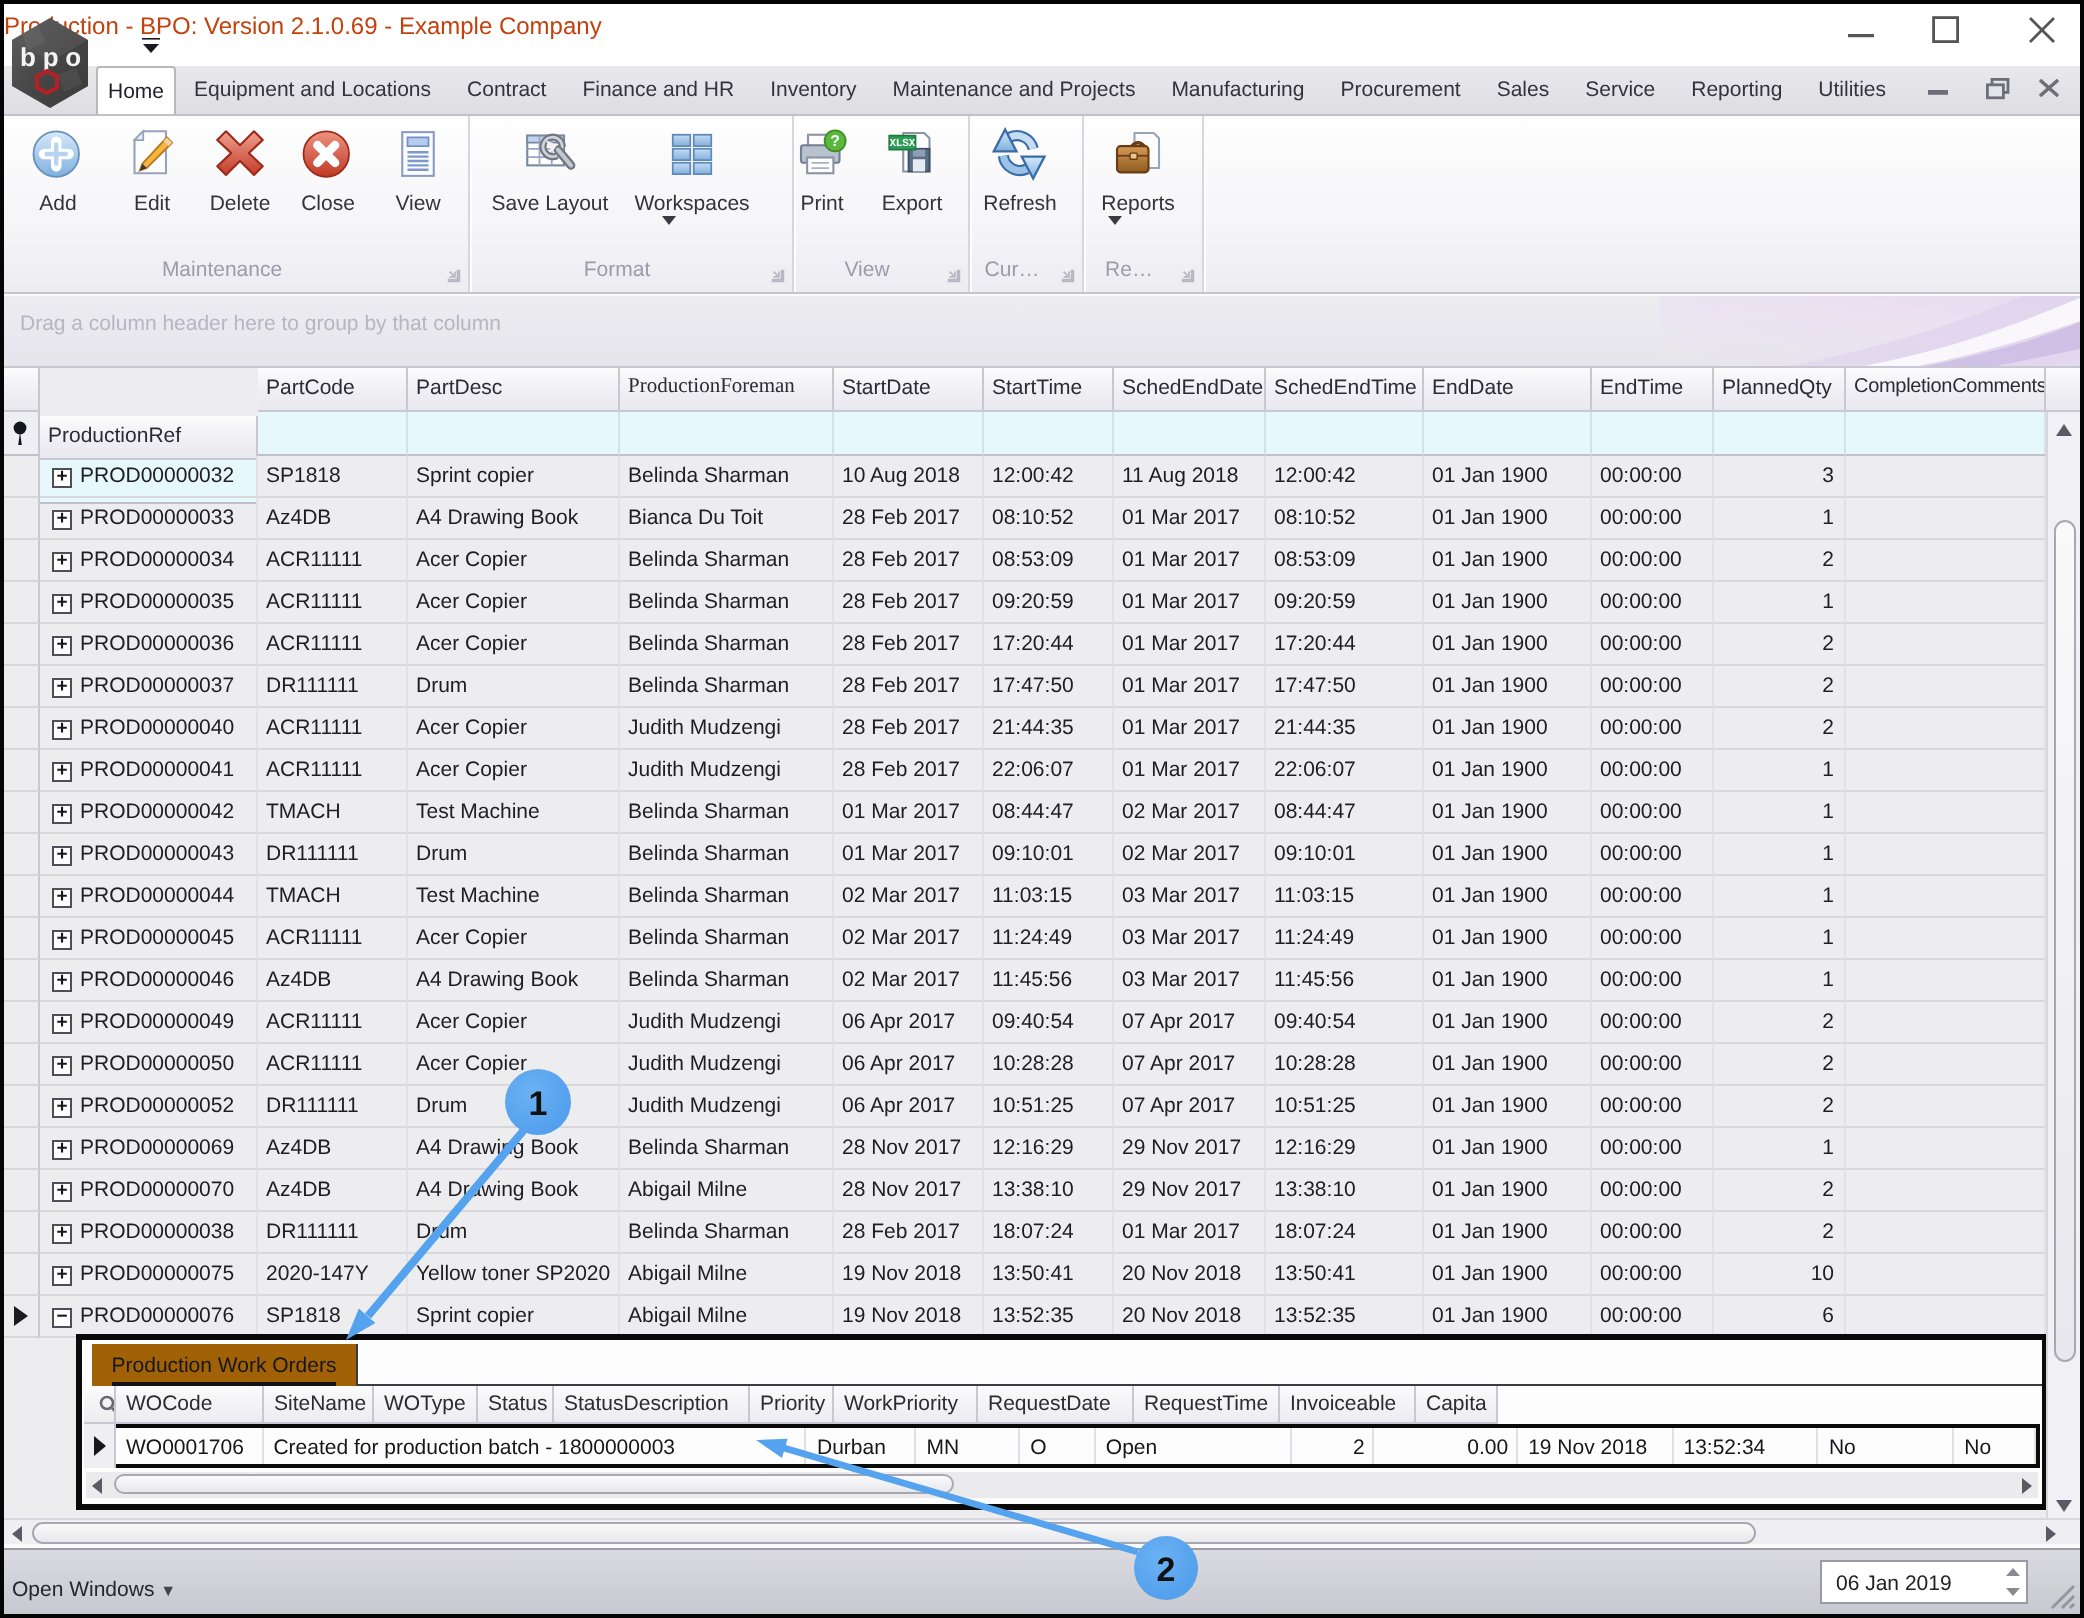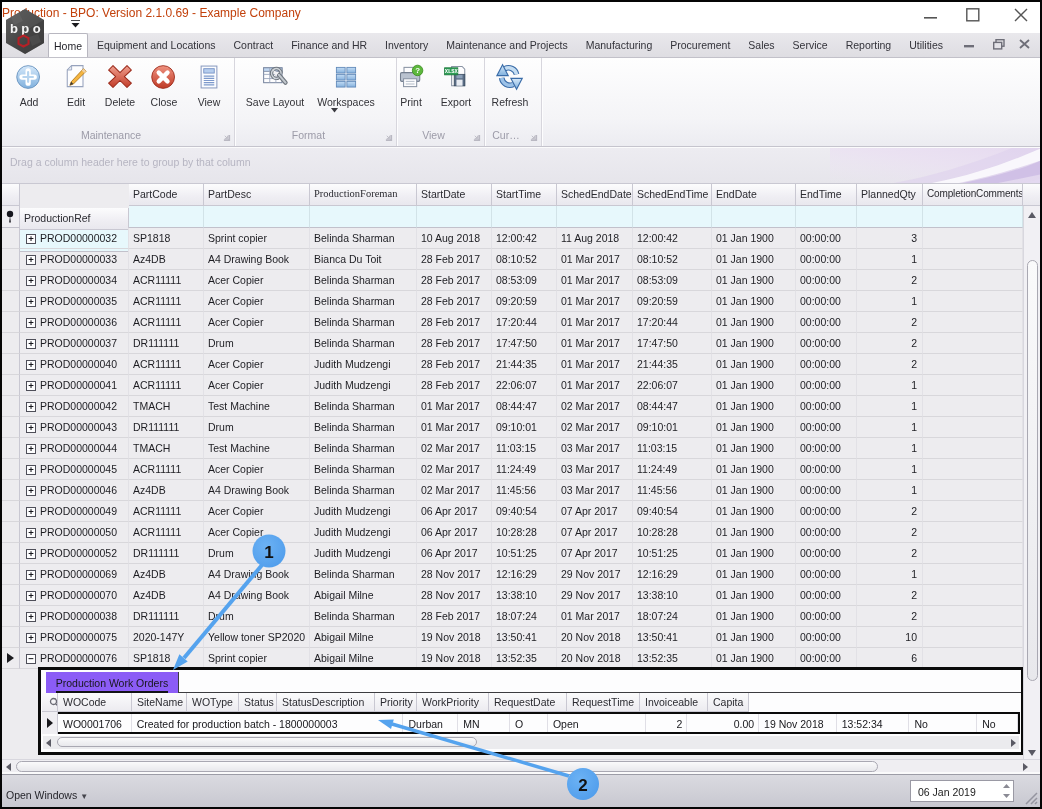--- a/index.html
+++ b/index.html
@@ -35,21 +35,21 @@
 .fc.h0 { background:#efeef2; border-right:1px solid #c9c8d2; }
 .row { display:flex; height:21px; background:#edecef; }
 .c { height:21px; border-right:1px solid #e2e1e6; border-bottom:1px solid #d8d7db; font-size:10.5px; color:#1d1d22; padding:4px 0 0 4px; white-space:nowrap; overflow:hidden; }
 .c.c0 { border-right:1px solid #c9c8d2; padding:0; position:relative; }
 .c.num { text-align:right; padding-right:5px; }
 .exp { display:inline-block; width:10px; height:10px; border:1px solid #4e4e58; background:#fdfdfe; color:#16161c; font-size:9.5px; font-weight:bold; line-height:8px; text-align:center; vertical-align:top; margin:2px 4px 0 2px; }
 .t { display:inline-block; }
 .rowarrow { position:absolute; left:5px; top:5px; width:0; height:0; border-left:7px solid #1b1b1f; border-top:5px solid transparent; border-bottom:5px solid transparent; }
 
 #detail { position:absolute; left:36px; top:665px; width:986px; height:88px; background:#fdfdfe; border:3px solid #0a0a0a; }
-#dtab { position:absolute; left:5px; top:2px; width:133px; height:21px; background:#8b5cf6; border-right:1px solid #3c3c40; font-size:10.5px; color:#17171b; text-align:center; padding-top:5px; }
+#dtab { position:absolute; left:5px; top:2px; width:133px; height:21px; background:#a16207; border-right:1px solid #3c3c40; font-size:10.5px; color:#17171b; text-align:center; padding-top:5px; }
 #dtab .ul { border-bottom:2px solid #131317; padding-bottom:2px; }
 #dtabline { position:absolute; left:138px; right:0; top:22px; border-top:1px solid #3c3c40; }
 #dgrid { position:absolute; left:1px; top:23px; right:1px; }
 .dh { display:flex; height:19px; }
 .dhc { background:linear-gradient(#fbfbfc,#ecebf0); border-right:1px solid #c9c8d2; border-bottom:1px solid #c9c8d2; font-size:10.5px; color:#2b2b31; padding:3px 0 0 5px; white-space:nowrap; overflow:hidden; }
 .drow { display:flex; height:22px; border:2px solid #0a0a0a; border-left:none; margin-left:16px; background:#fdfdfe; position:relative; }
 .dc { font-size:10.5px; color:#17171b; padding:4px 0 0 5px; border-right:1px solid #e0dfe6; white-space:nowrap; overflow:hidden; }
 .dc.num { text-align:right; padding-right:4px; }
 #dind { position:absolute; left:1px; top:42px; width:16px; height:22px; background:#efeef2; border-right:1px solid #c9c8d2; }
 #dscroll { position:absolute; left:2px; right:2px; top:66px; height:13px; background:#ebebee; }
@@ -279,20 +279,42 @@
 <path d="M24.5 13 A 9.5 9.5 0 0 0 11 6.5" fill="none" stroke="#3a6ca8" stroke-width="6.4"></path>
 <path d="M24.5 13 A 9.5 9.5 0 0 0 11 6.5" fill="none" stroke="#c4ddf2" stroke-width="4"></path>
 <path d="M7.5 17 A 9.5 9.5 0 0 0 21 24.5" fill="none" stroke="#3a6ca8" stroke-width="6.4"></path>
 <path d="M7.5 17 A 9.5 9.5 0 0 0 21 24.5" fill="none" stroke="#9cc2e8" stroke-width="4"></path>
 <path d="M8.5 2 L2 14.5 L15 14.5 Z" fill="url(#blu)" stroke="#3a6ca8" stroke-width="1.3"></path>
 <path d="M24.5 30 L18 17.5 L31 17.5 Z" fill="url(#blu)" stroke="#3a6ca8" stroke-width="1.3"></path>
 </svg>
           <div class="rlabel" style="margin-left:0px">Refresh</div>
         </div>
  <div class="gcaption">Cur…</div>
+        <svg class="glaunch" width="9" height="9" viewBox="0 0 9 9">
+          <path d="M1 8 L8 8 L8 1 L6 1 L6 6 L1 6 Z" fill="#b9b8c2"></path>
+          <path d="M2 2 L5 5 M5 2 L5 5 L2 5" stroke="#b9b8c2" stroke-width="1" fill="none"></path>
+        </svg>
+</div>
+<div class="rgroup" style="left:540px; width:60px;">
+ <div class="ritem" style="left:-5px;">
+          <svg width="34" height="32" viewBox="0 0 34 32">
+<path d="M15 4 L26 4 L29 7 L29 24 L15 24 Z" fill="#fdfdfe" stroke="#98a4b8" stroke-width="1.2"></path>
+<path d="M13 12 q4 -5 8 0" fill="none" stroke="#6a3c14" stroke-width="2"></path>
+<rect x="5" y="11.5" width="18" height="15" rx="2" fill="url(#brf)" stroke="#6a3c14" stroke-width="1.2"></rect>
+<path d="M5 17 h18" stroke="#6a3c14" stroke-width="1"></path>
+<rect x="12.5" y="15.5" width="4" height="3.5" rx="0.5" fill="#e8c890" stroke="#6a3c14" stroke-width="0.8"></rect>
+</svg>
+          <div class="rlabel" style="margin-left:0px">Reports</div>
+          <div class="rdrop">
+            <svg width="7" height="5">
+              <path d="M0 0 h7 l-3.5 4.5 Z" fill="#3a3a40"></path>
+            </svg>
+          </div>
+        </div>
+ <div class="gcaption">Re…</div>
         <svg class="glaunch" width="9" height="9" viewBox="0 0 9 9">
           <path d="M1 8 L8 8 L8 1 L6 1 L6 6 L1 6 Z" fill="#b9b8c2"></path>
           <path d="M2 2 L5 5 M5 2 L5 5 L2 5" stroke="#b9b8c2" stroke-width="1" fill="none"></path>
         </svg>
 </div>
 </div>
  <div id="groupby">
    <svg style="position:absolute;right:0;top:0" width="210" height="36">
         <defs>
           <linearGradient id="wash" x1="0" y1="1" x2="1" y2="0">

